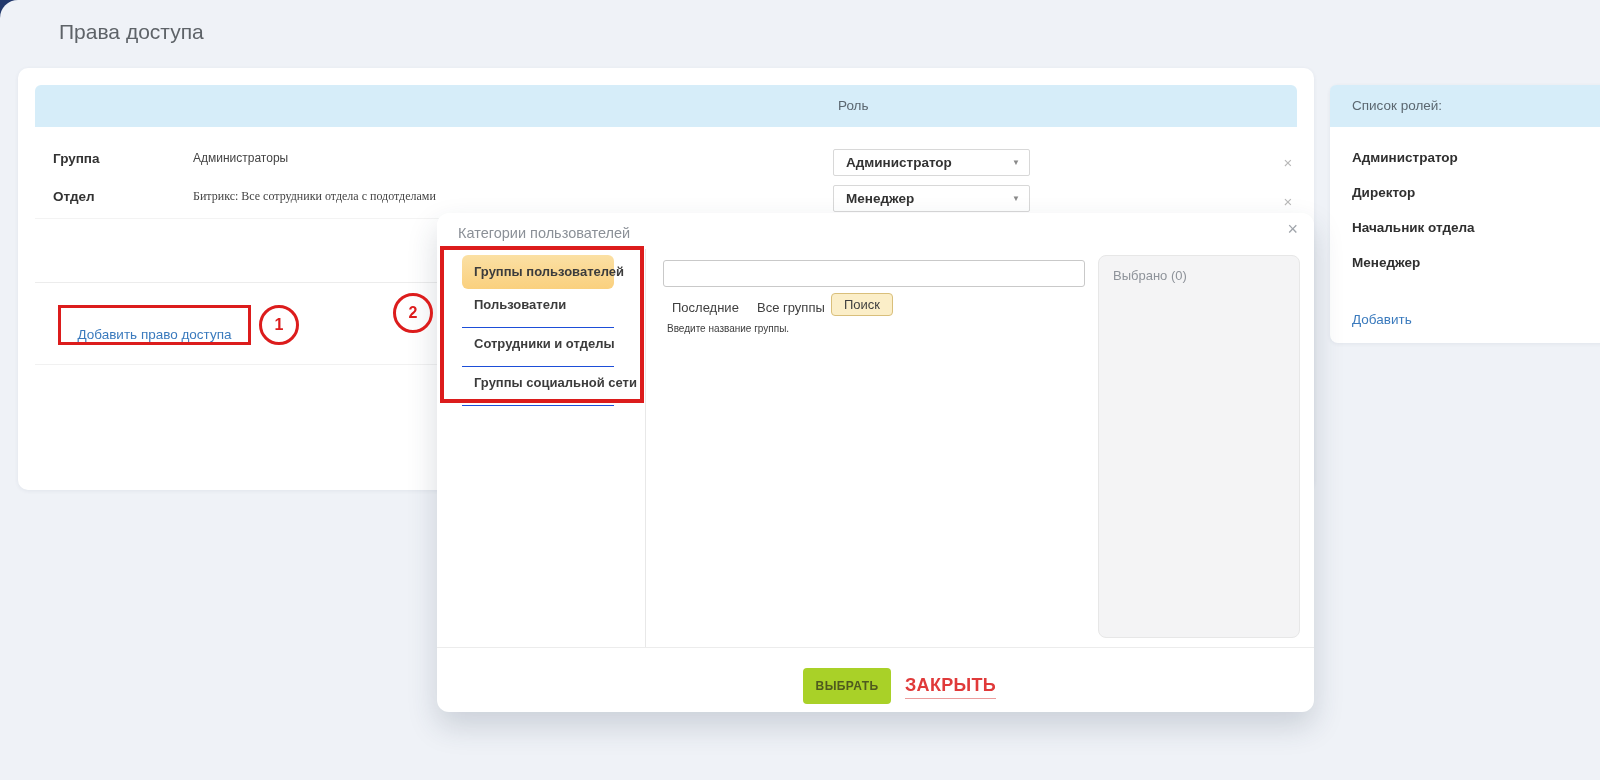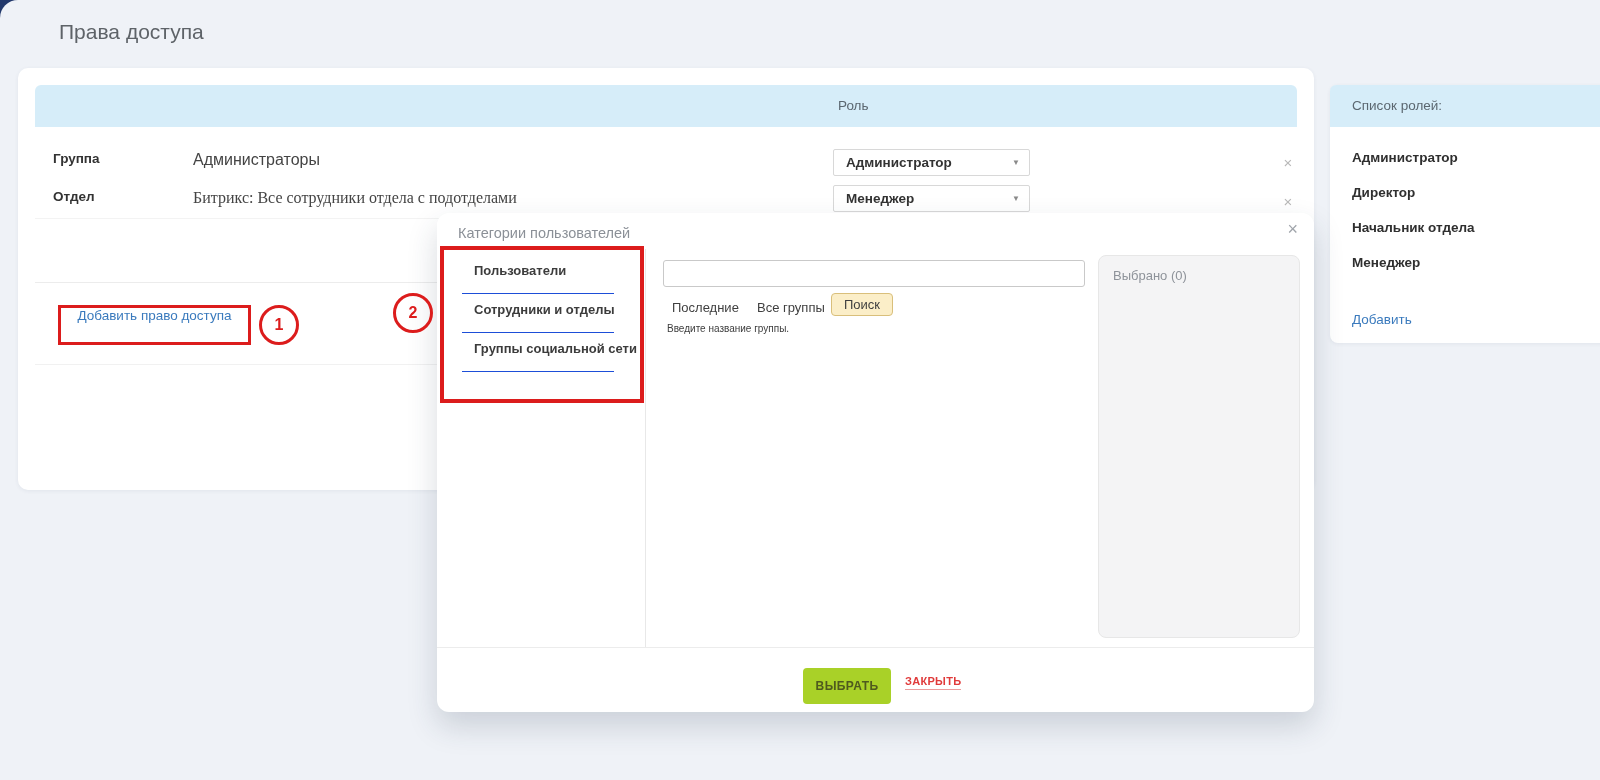--- a/index.html
+++ b/index.html
@@ -16,28 +16,28 @@
   
   .main-panel{position:absolute;left:18px;top:68px;width:1296px;height:422px;background:#fff;border-radius:10px;box-shadow:0 1px 4px rgba(40,60,90,.07);}
   .table-header{position:absolute;left:17px;top:17px;width:1262px;height:42px;background:var(--header-blue);border-radius:6px 6px 0 0;padding-left:11px;}
   .table-header .hdr-label{position:absolute;left:803px;top:0;line-height:42px;font-size:13.5px;color:#5b6770;}
   .row{position:absolute;left:17px;width:1262px;}
   .row1{top:59px;height:52px;}
   .row2{top:111px;height:40px;border-bottom:1px solid #f3f3f3;}
   .row-add{top:151px;height:64px;border-bottom:1px solid #ececec;}
   .row-empty{top:215px;height:82px;border-bottom:1px solid #f1f1f1;}
   .cell-label{position:absolute;left:18px;font-size:13.5px;font-weight:bold;color:#333;}
-  .cell-value{position:absolute;left:158px;font-size:16px;color:#444;}
+  .cell-value{position:absolute;left:158px;font-size:12px;color:#444;}
   .select{position:absolute;left:798px;width:197px;height:27px;background:#fff;border:1px solid #d8d8d8;border-radius:2px;cursor:pointer;}
   .select .sel-text{position:absolute;left:12px;top:0;line-height:25px;font-size:13.5px;font-weight:bold;color:#333;}
   .select .caret{position:absolute;right:9px;top:0;line-height:25px;font-size:8px;color:#8a8a8a;}
   .row-x{position:absolute;width:16px;height:16px;font-size:15px;line-height:16px;color:#b8b8b8;text-align:center;cursor:pointer;}
   .x1{left:1262px;top:87px;}
   .x2{left:1262px;top:126px;}
-  .add-rect{position:absolute;left:40px;top:237px;width:193px;height:40px;border:3px solid var(--annotation-red);display:flex;align-items:flex-start;justify-content:center;z-index:2;}
+  .add-rect{position:absolute;left:40px;top:237px;width:193px;height:40px;border:3px solid var(--annotation-red);display:flex;align-items:flex-end;justify-content:center;z-index:2;}
   .add-link{font-size:13.5px;color:var(--link-blue);text-decoration:none;cursor:pointer;}
   .ann-circle{position:absolute;width:40px;height:40px;border:3px solid var(--annotation-red);border-radius:50%;display:flex;align-items:center;justify-content:center;font-size:16px;font-weight:bold;color:var(--annotation-red);z-index:7;}
   .circ1{left:241px;top:237px;background:#fff;}
   .circ2{left:393px;top:293px;background:transparent;}
 
   
   .roles-panel{position:absolute;left:1330px;top:85px;width:285px;height:258px;background:#fff;border-radius:8px 0 0 8px;box-shadow:0 1px 4px rgba(40,60,90,.07);}
   .roles-header{position:absolute;left:0;top:0;right:0;height:42px;background:var(--header-blue);border-radius:6px 0 0 0;}
   .roles-header span{position:absolute;left:22px;line-height:42px;font-size:13.5px;color:#5b6770;}
   .roles-list{position:absolute;left:0;top:42px;right:0;padding-top:13px;list-style:none;}
@@ -56,21 +56,21 @@
   .modal-search{position:absolute;left:226px;top:47px;width:422px;height:27px;border:1px solid #c9c9c9;border-radius:3px;font-size:13px;padding:0 8px;outline:none;background:#fff;}
   .tab{position:absolute;top:84px;font-size:13px;color:#3f3f3f;cursor:pointer;line-height:22px;}
   .tab-last{left:235px;}
   .tab-all{left:320px;}
   .tab-chip{left:394px;top:80px;height:23px;line-height:22px;padding:0 12px;background:var(--chip-yellow);border:1px solid #d9bf7b;border-radius:4px;text-align:right;}
   .modal-hint{position:absolute;left:230px;top:110px;font-size:10px;color:#3d3d3d;}
   .selected-box{position:absolute;left:661px;top:42px;width:202px;height:383px;background:#f4f4f5;border:1px solid #e7e7e7;border-radius:8px;}
   .selected-box span{position:absolute;left:14px;top:12px;font-size:13px;color:#8e939a;}
   .modal-footer-line{position:absolute;left:0;right:0;top:434px;height:1px;background:#ececec;}
   .btn-select{position:absolute;left:366px;top:455px;width:88px;height:36px;background:var(--button-green);border:none;border-radius:4px;font-family:inherit;font-size:12px;font-weight:bold;letter-spacing:.4px;color:#4f5a1e;cursor:pointer;}
-  .btn-close{position:absolute;left:468px;top:462px;font-size:11px;font-weight:bold;letter-spacing:.3px;color:var(--close-red);border-bottom:1px solid #eb9c9c;padding-bottom:2px;cursor:pointer;}
+  .btn-close{position:absolute;left:468px;top:462px;font-size:18px;font-weight:bold;letter-spacing:.3px;color:var(--close-red);border-bottom:1px solid #eb9c9c;padding-bottom:2px;cursor:pointer;}
 </style>
 </head>
 <body>
 
 <div class="page">
 
   <div class="page-title">Права доступа</div>
 
   <div class="main-panel">
     <div class="table-header">
@@ -121,20 +121,21 @@
   </div>
 
   <div class="ann-circle circ2">2</div>
 
   <div class="modal">
     <div class="modal-title">Категории пользователей</div>
     <div class="modal-close">×</div>
     <div class="modal-vdivider"></div>
 
     <div class="cats">
+      <div class="cat selected">Группы пользователей</div>
       <div class="cat">Пользователи</div>
       <div class="cat">Сотрудники и отделы</div>
       <div class="cat">Группы социальной сети</div>
     </div>
 
     <input class="modal-search" value="" style="">
 
     <span class="tab tab-last">Последние</span>
     <span class="tab tab-all">Все группы</span>
     <span class="tab tab-chip">Поиск</span>

